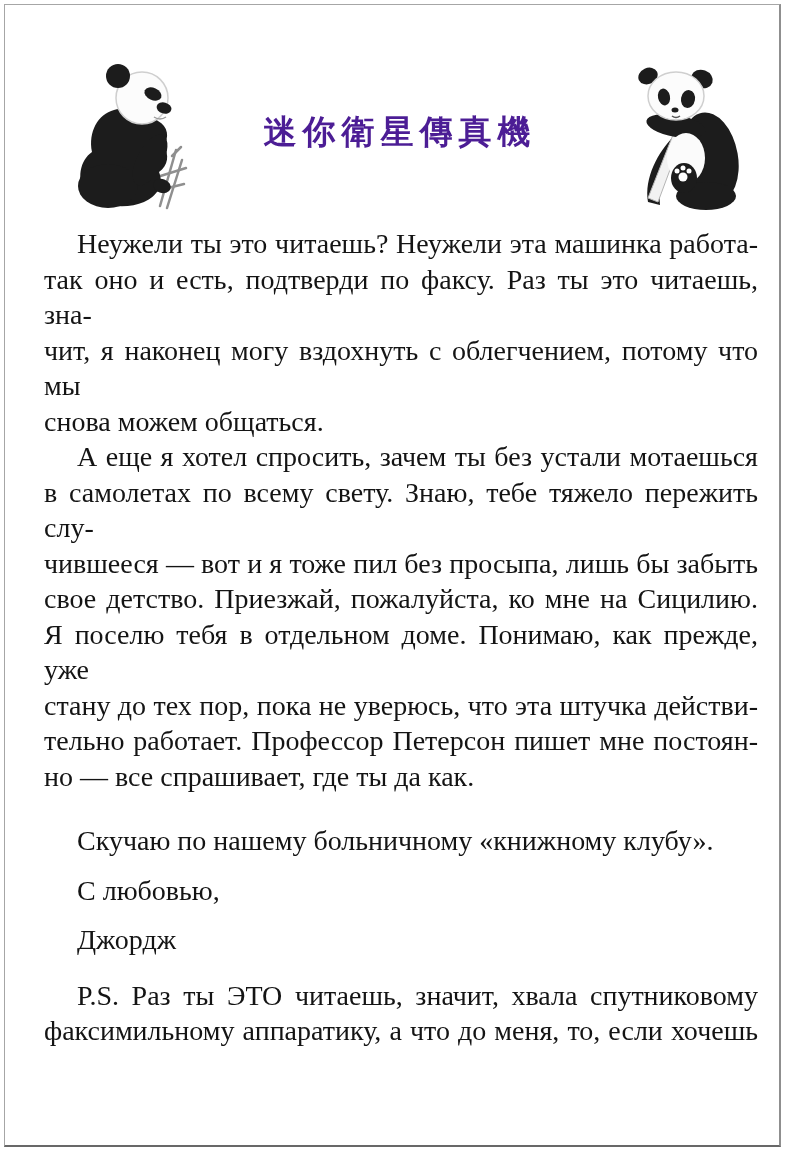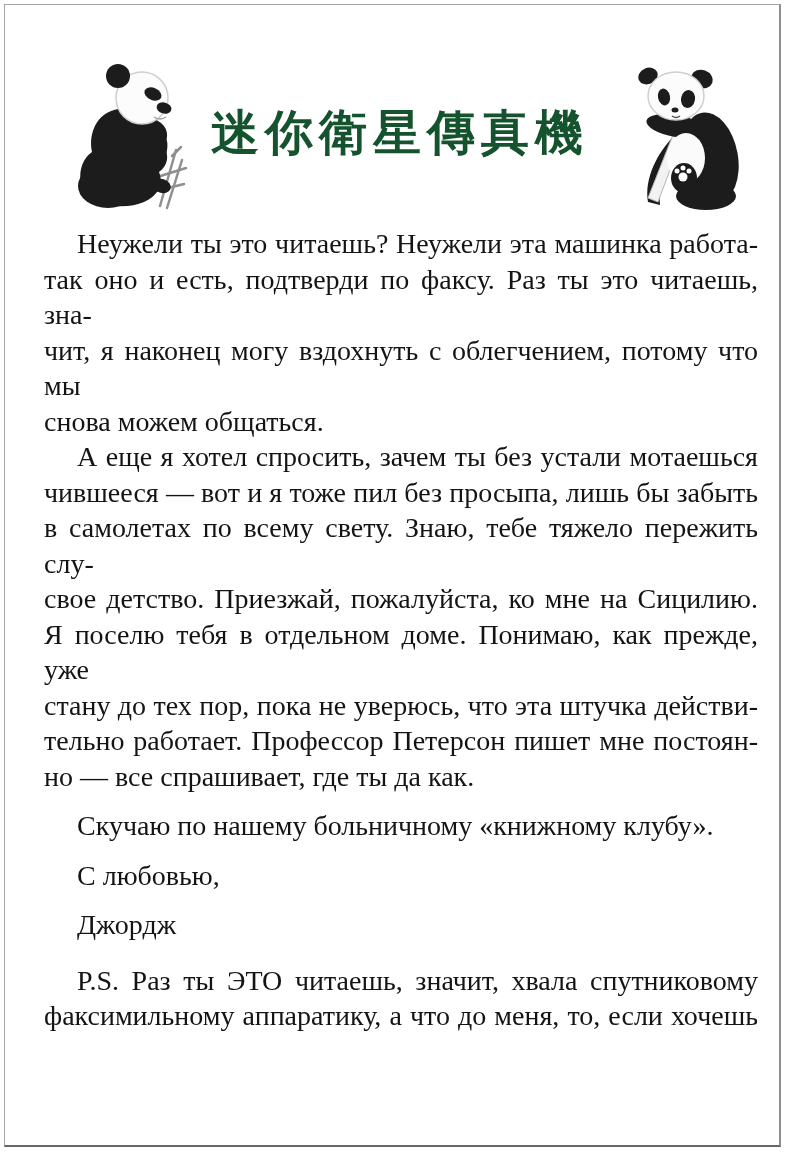--- a/index.html
+++ b/index.html
@@ -38,24 +38,24 @@
   .panda-left  { left: 68px;  top: 64px; width: 128px; height: 148px; }
   .panda-right { left: 624px; top: 66px; width: 118px; height: 146px; }
   .cjk-title {
     position: absolute;
     left: 198px;
     top: 104px;
     width: 404px;
     text-align: center;
     font-family: "DejaVu Sans", sans-serif;
     font-weight: bold;
-    font-size: 48px;
+    font-size: 33px;
     line-height: 56px;
     letter-spacing: 6px;
-    color: #14532d;
+    color: #4c1d95;
     white-space: nowrap;
   }
   
   .letter {
     position: absolute;
     left: 44px;
     top: 226px;
     width: 714px;
     font-size: 28px;
     line-height: 35.5px;
@@ -65,21 +65,21 @@
     text-align: justify;
     text-align-last: justify;
   }
   .line.first { padding-left: 33px; }
   .line.last  { text-align-last: left; }
   .single {
     text-align: left;
     padding-left: 33px;
   }
   .salutation  { margin: 0 0 23px 0; }
-  .closing     { margin-top: 14px; }
+  .closing     { margin-top: 29px; }
   .valediction { margin-top: 14px; }
   .signature   { margin-top: 14px; }
   .ps          { margin-top: 20px; }
 </style>
 </head>
 <body>
 
 <div class="scan">
 
   <div class="frame"></div>
@@ -144,22 +144,22 @@
 
     <div class="para">
       <div class="line first">Неужели ты это читаешь? Неужели эта машинка работа-</div>
       <div class="line">так оно и есть, подтверди по факсу. Раз ты это читаешь, зна-</div>
       <div class="line">чит, я наконец могу вздохнуть с облегчением, потому что мы</div>
       <div class="line last">снова можем общаться.</div>
     </div>
 
     <div class="para">
       <div class="line first">А еще я хотел спросить, зачем ты без устали мотаешься</div>
+      <div class="line">в самолетах по всему свету. Знаю, тебе тяжело пережить слу-</div>
       <div class="line">чившееся — вот и я тоже пил без просыпа, лишь бы забыть</div>
-      <div class="line">в самолетах по всему свету. Знаю, тебе тяжело пережить слу-</div>
       <div class="line">свое детство. Приезжай, пожалуйста, ко мне на Сицилию.</div>
       <div class="line">Я поселю тебя в отдельном доме. Понимаю, как прежде, уже</div>
       <div class="line">стану до тех пор, пока не уверюсь, что эта штучка действи-</div>
       <div class="line">тельно работает. Профессор Петерсон пишет мне постоян-</div>
       <div class="line last">но — все спрашивает, где ты да как.</div>
     </div>
 
     <div class="single closing">Скучаю по нашему больничному «книжному клубу».</div>
 
     <div class="single valediction">С любовью,</div>

